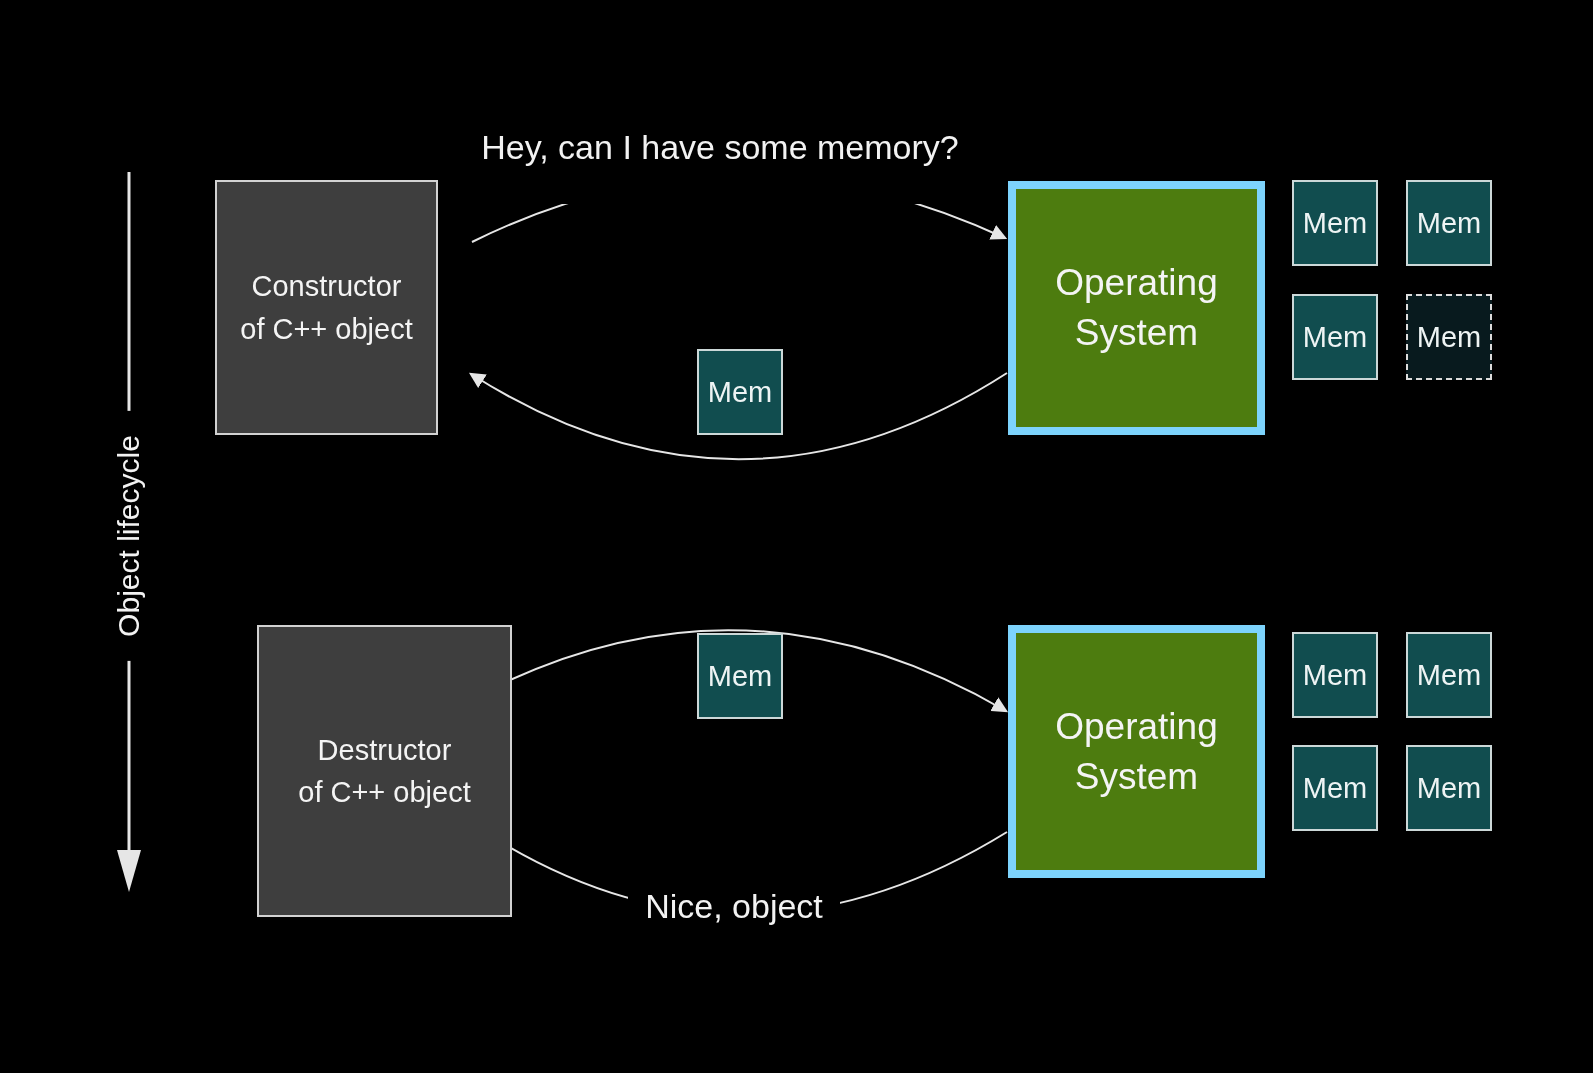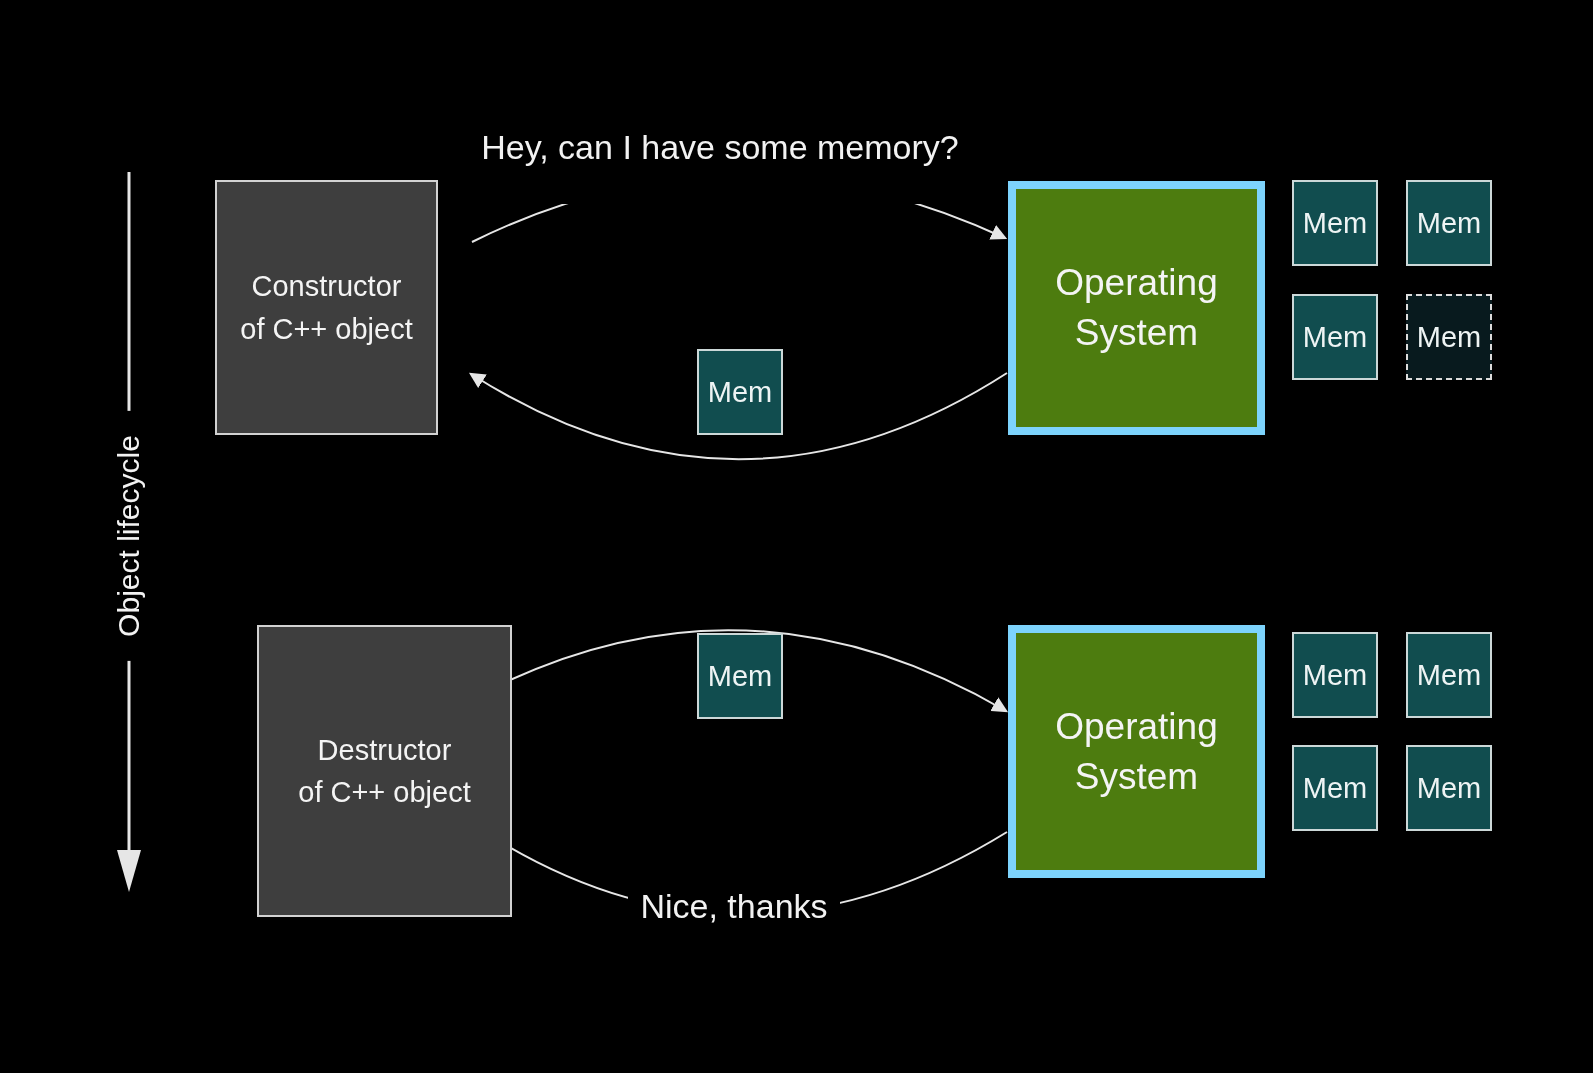--- a/index.html
+++ b/index.html
@@ -92,21 +92,21 @@
     <span>Destructor</span>
     <span>of C++ object</span>
   </div>
 
   <div class="box os" style="left:1008px;top:625px;width:257px;height:253px;">
     <span>Operating</span>
     <span>System</span>
   </div>
 
 
-  <div class="arc-label" style="left:628px;top:878px;width:212px;height:56px;">Nice, thanks</div>
+  <div class="arc-label" style="left:628px;top:878px;width:212px;height:56px;">Nice, object</div>
 
   <div class="chip" style="left:697px;top:633px;">
     <span>Mem</span>
   </div>
 
   <div class="chip" style="left:1292px;top:632px;">
     <span>Mem</span>
   </div>
   <div class="chip" style="left:1406px;top:632px;">
     <span>Mem</span>

